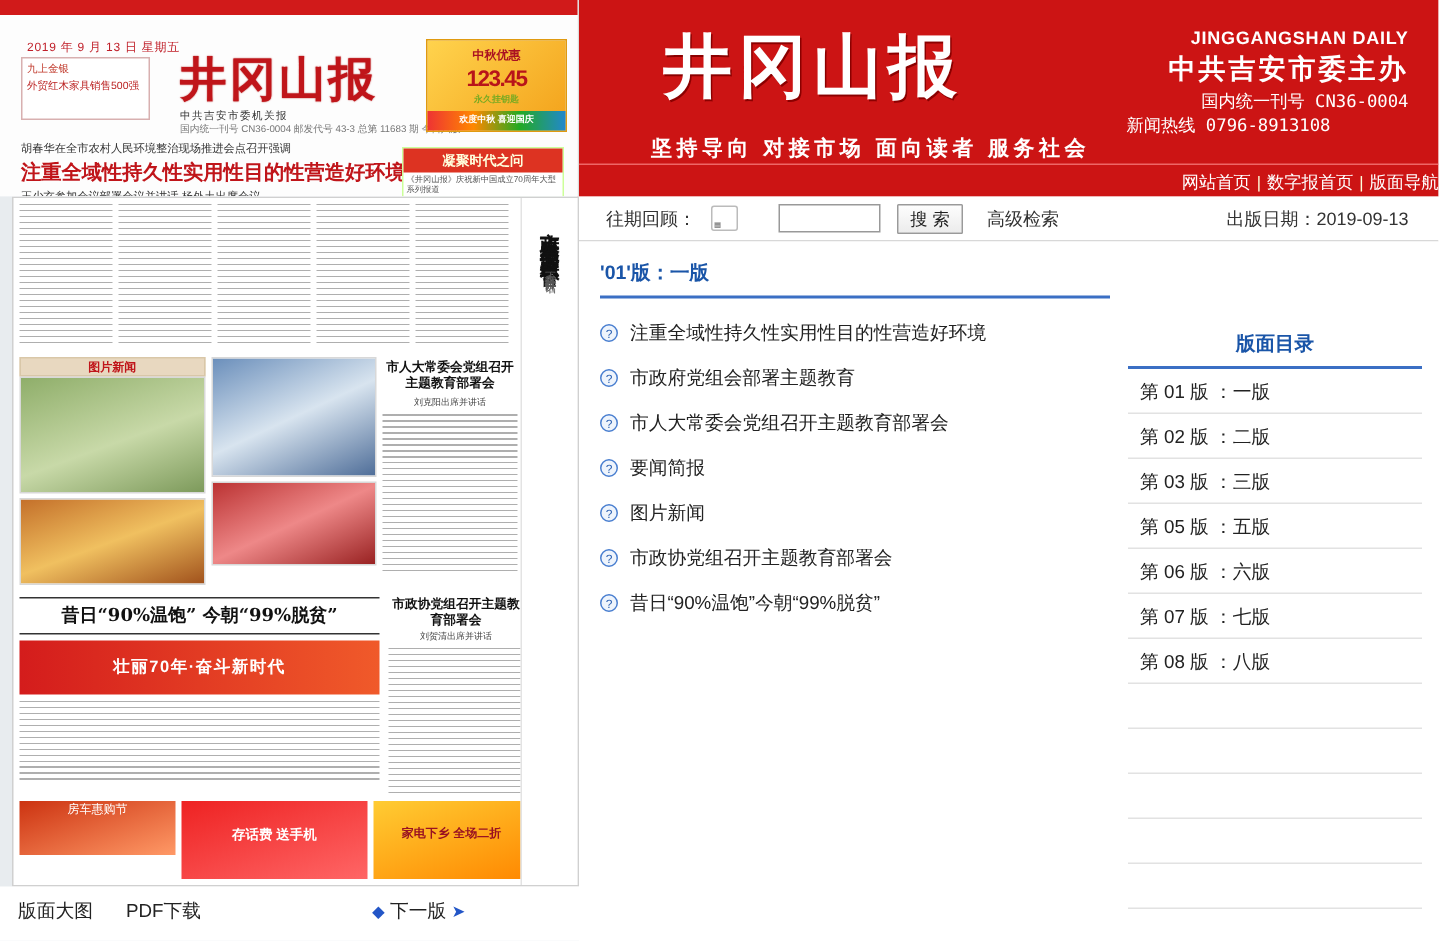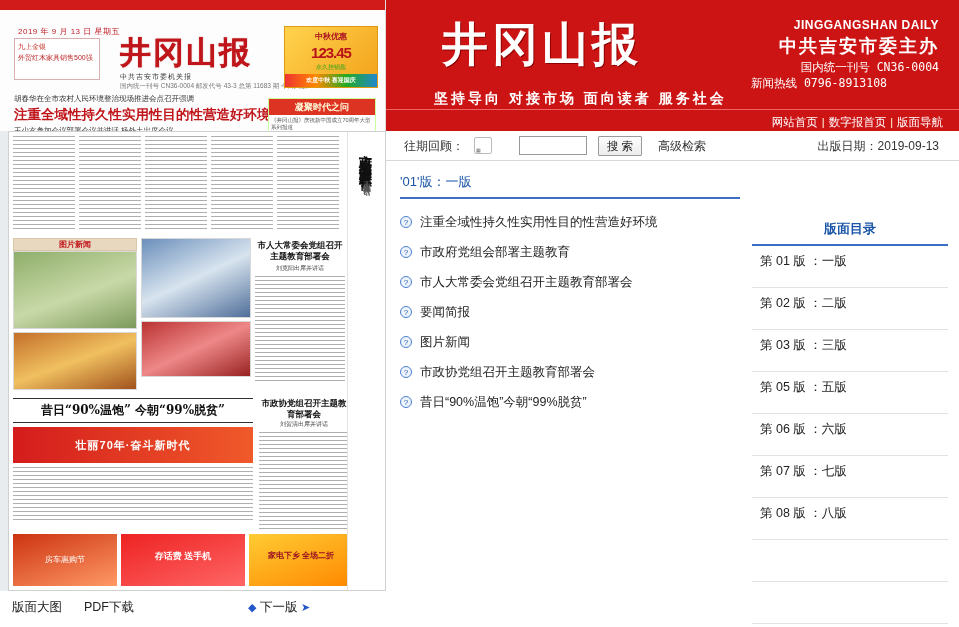--- a/index.html
+++ b/index.html
@@ -142,21 +142,20 @@
   .mr-line2 {
     position: absolute; right: 20px; top: 76px;
     font-size: 11.5px; color: #fff; text-align: center; width: 240px;
     font-family: "DejaVu Sans Mono", monospace;
   }
   .mr-navbar {
     position: absolute; right: 0; bottom: 0;
     width: 573px; height: 22px;
     border-top: 1px solid #e66;
     text-align: right;
-    padding-right: 16px;
     line-height: 22px;
   }
   .mr-navbar a {
     color: #fff; font-size: 11.5px; text-decoration: none;
   }
   .mr-navbar .sep { color: #ffd; font-size: 11px; margin: 0 4px; }
 
   
   .toolbar {
     position: absolute; left: 386px; top: 131px;
@@ -289,21 +288,21 @@
   .content {
     position: absolute; left: 386px; top: 161px;
     width: 573px; height: 466px;
     background: #fff;
   }
   .art-panel {
     position: absolute; left: 14px; top: 12px;
     width: 340px;
   }
   .art-title {
-    font-size: 13px; font-weight: normal; color: #1a55a8;
+    font-size: 13px; font-weight: bold; color: #1a55a8;
     padding-bottom: 6px;
     border-bottom: 2px solid #3b6fc4;
   }
   .art-list { list-style: none; margin: 0; padding: 8px 0 0 0; }
   .art-list li {
     height: 30px; line-height: 30px;
     font-size: 12.5px; color: #222;
     padding-left: 20px;
     position: relative;
     cursor: pointer;
@@ -325,21 +324,21 @@
     margin-top: 47px;
   }
   .dir-title {
     font-size: 13px; font-weight: bold; color: #1a55a8;
     padding-bottom: 6px;
     border-bottom: 2px solid #3b6fc4;
     text-align: center;
   }
   .dir-list { list-style: none; margin: 0; padding: 0; }
   .dir-list li {
-    height: 42px; line-height: 30px;
+    height: 30px; line-height: 30px;
     font-size: 12.5px; color: #222;
     border-bottom: 1px solid #e2e2e2;
     padding-left: 8px;
     cursor: pointer;
     white-space: nowrap;
   }
   .dir-list li.empty { color: transparent; cursor: default; }
 </style>
 </head>
 <body>
@@ -437,21 +436,21 @@
             <div class="pi-textblock" style="width:240px;height:54px;margin-top:4px;"></div>
           </div>
           <div style="width:90px;">
             <div class="pi-head-blk" style="font-size:8.5px;line-height:1.3;">市政协党组召开主题教育部署会</div>
             <div style="font-size:6px;text-align:center;color:#444;">刘贺清出席并讲话</div>
             <div class="pi-textblock" style="width:90px;height:100px;margin-top:3px;"></div>
           </div>
         </div>
 
         <div style="position:absolute;left:4px;bottom:6px;display:flex;gap:4px;">
-          <div style="width:104px;height:52px;background:linear-gradient(160deg,#c31,#f96);color:#fff;font-size:8px;text-align:center;padding-top:20px;">房车惠购节</div>
+          <div style="width:104px;height:36px;background:linear-gradient(160deg,#c31,#f96);color:#fff;font-size:8px;text-align:center;padding-top:0;">房车惠购节</div>
           <div style="width:124px;height:52px;background:linear-gradient(160deg,#e22,#f66);color:#fff;font-size:9px;text-align:center;padding-top:16px;font-weight:bold;">存话费 送手机</div>
           <div style="width:104px;height:52px;background:linear-gradient(160deg,#fc3,#f80);color:#912;font-size:8px;text-align:center;padding-top:16px;font-weight:bold;">家电下乡 全场二折</div>
         </div>
       </div>
 
       <div class="pi-sidebar">
         <div class="vtxt">市政府党组会部署主题教育</div>
         <div class="vtxt2">王少玄主持并讲话</div>
       </div>
     </div>

